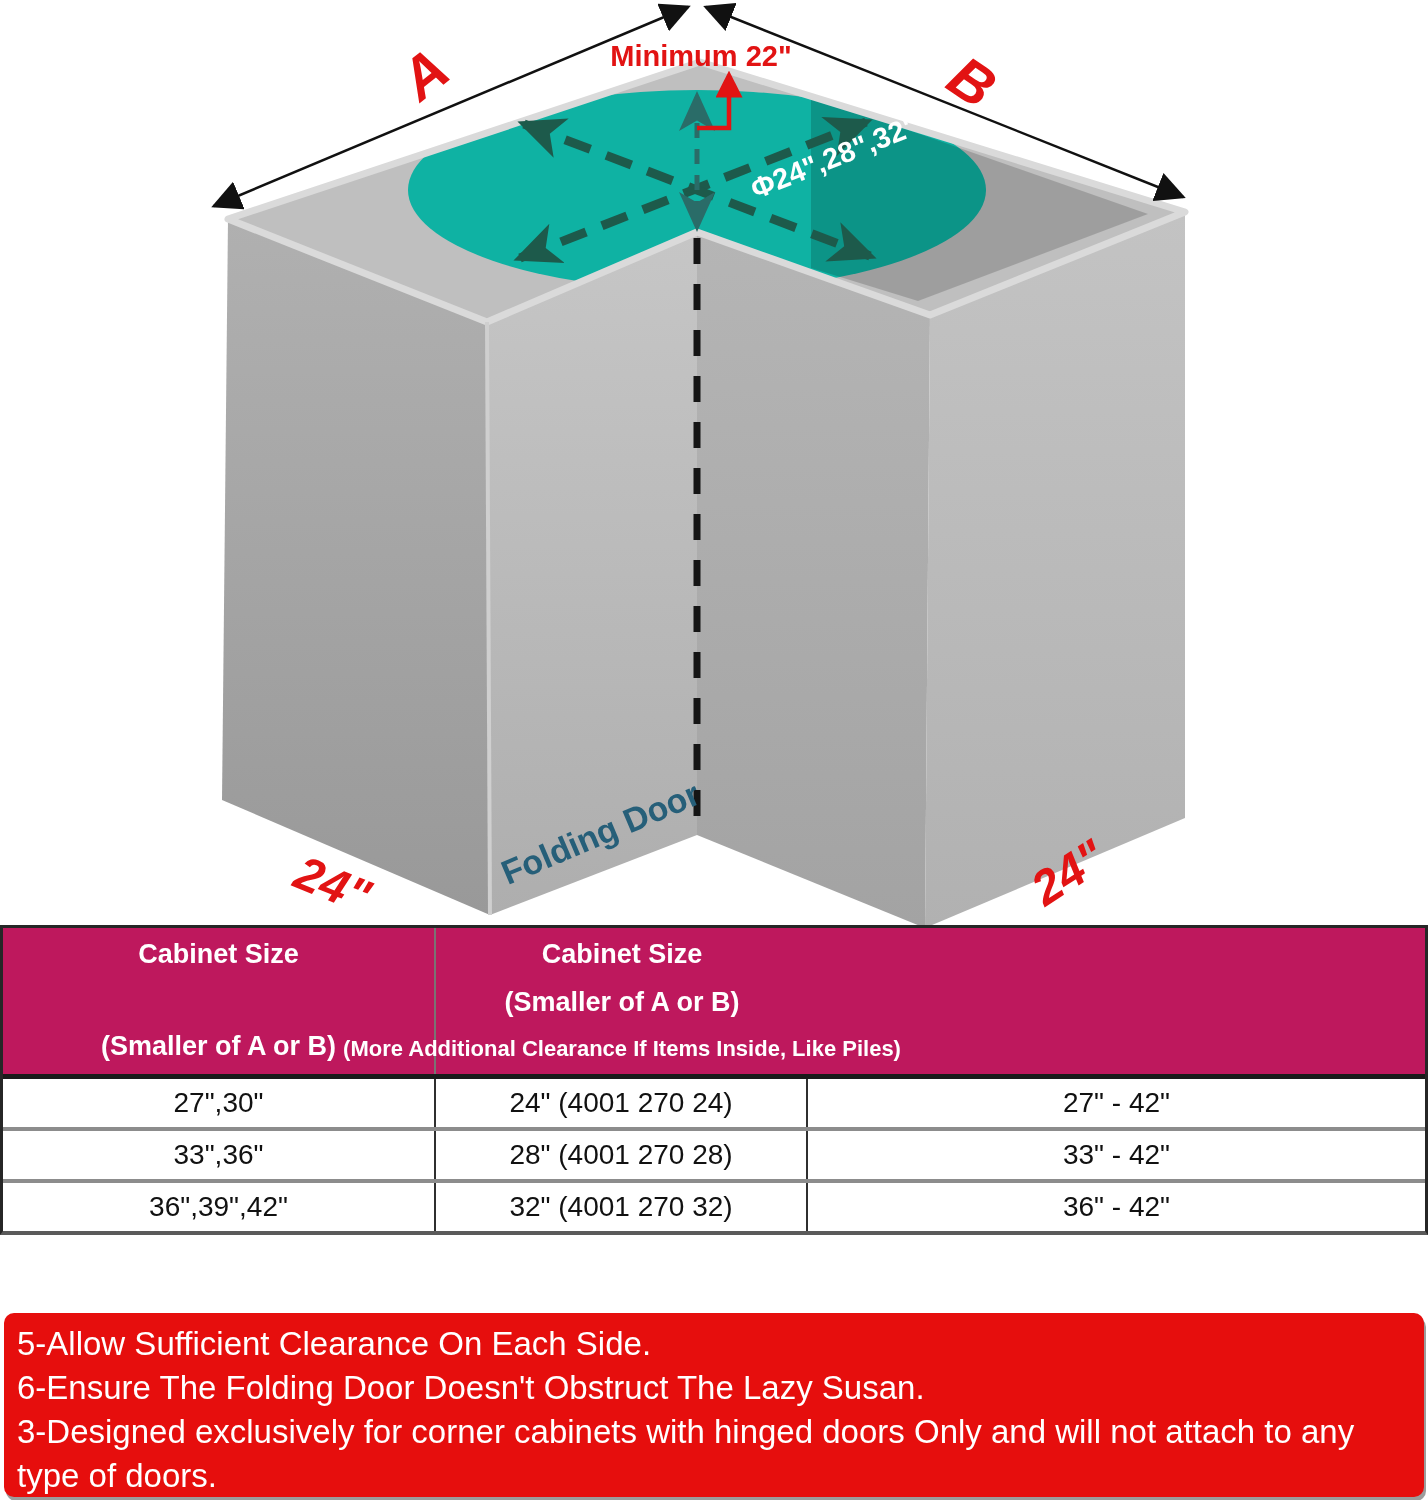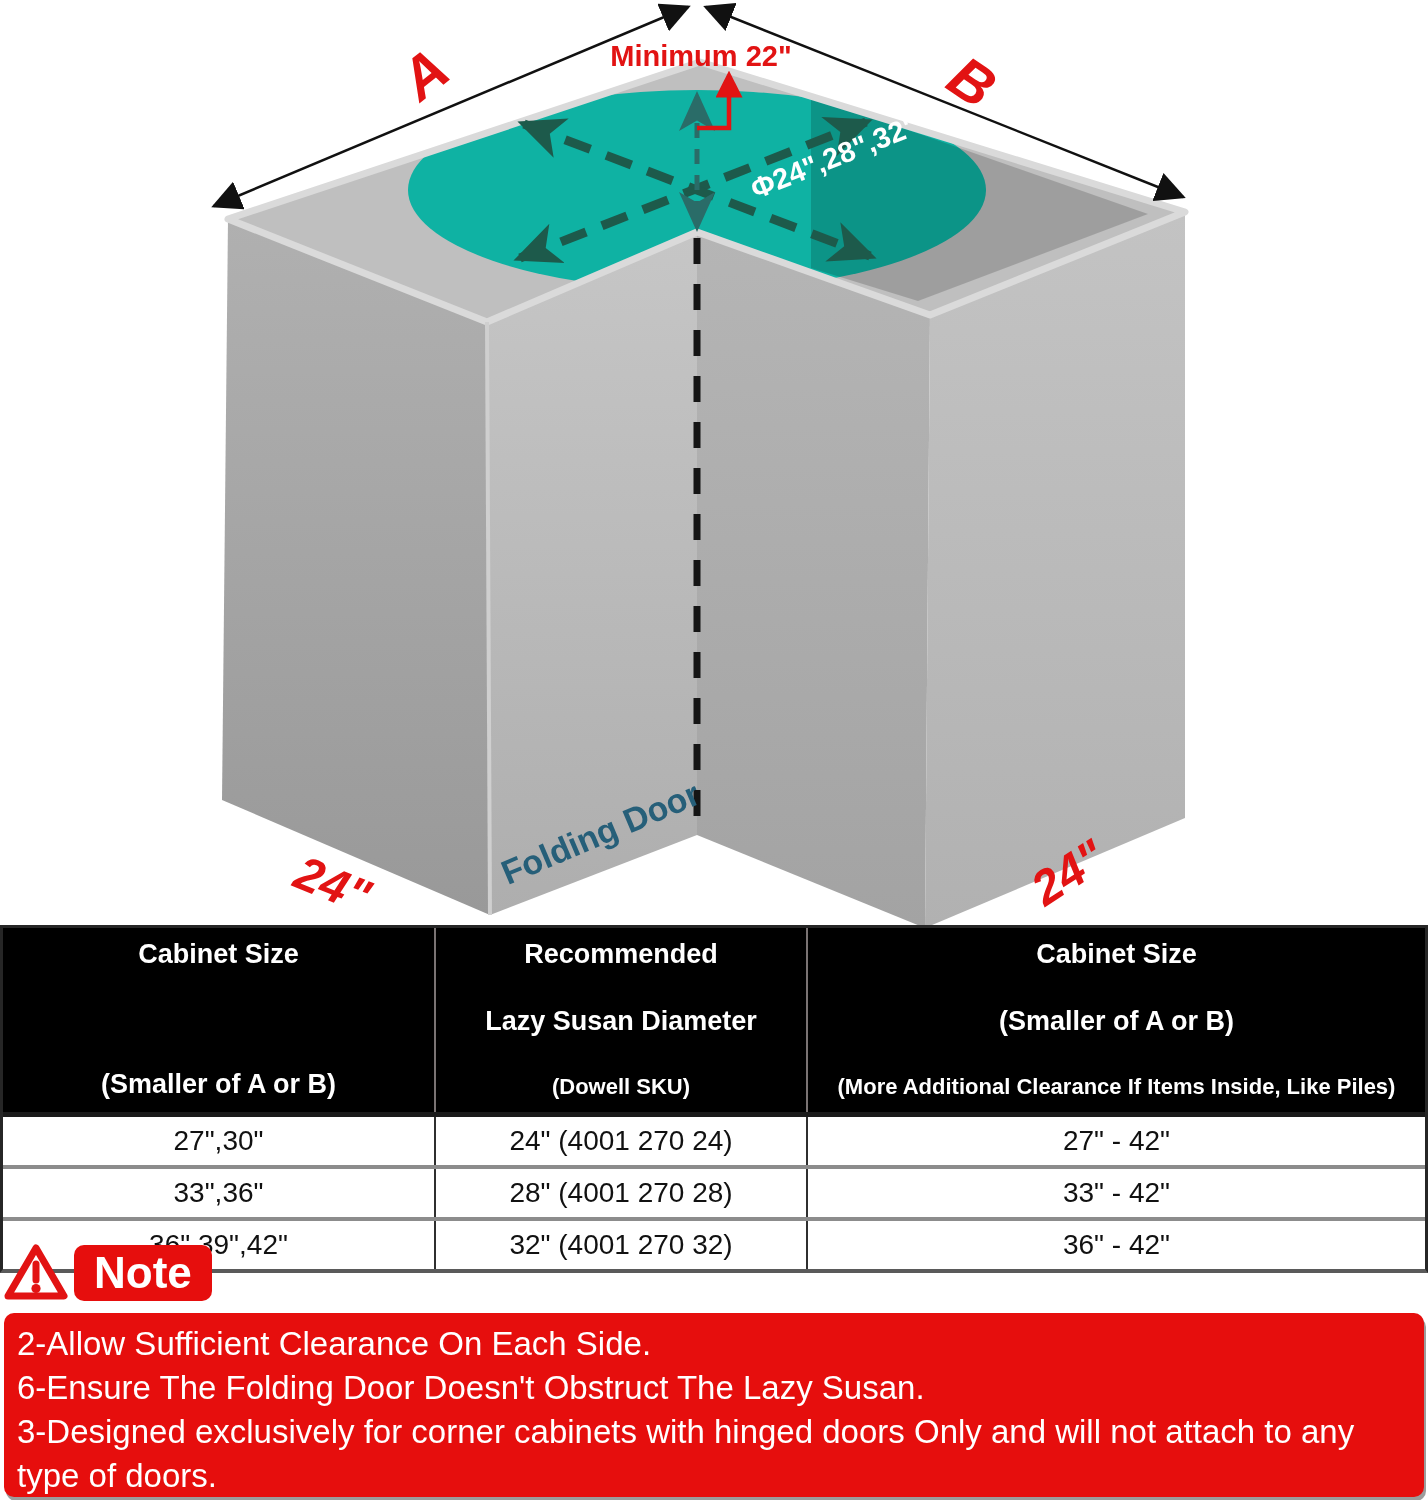--- a/index.html
+++ b/index.html
@@ -4,21 +4,21 @@
 <style>
   html,body{margin:0;padding:0;background:#fff;}
   .page{position:relative;width:1428px;height:1500px;background:#fff;overflow:hidden;
         font-family:"Liberation Sans",sans-serif;}
   svg{display:block;}
   .diagram-wrap{position:absolute;top:0;left:0;width:1428px;height:925px;}
 
   
   .spec-table{position:absolute;top:925px;left:0;width:1428px;box-sizing:border-box;
               border:3px solid #262626;border-bottom:4px solid #5a5a5a;}
-  .thead{display:grid;grid-template-columns:433px 372px 1fr;background:#000000;color:#fff;height:184px;}
+  .thead{display:grid;grid-template-columns:433px 372px 1fr;background:#be185d;color:#fff;height:146px;}
   .th{border-right:2px solid #7a7373;box-sizing:border-box;display:flex;flex-direction:column;
       justify-content:space-between;align-items:center;text-align:center;padding:12px 4px 14px;font-weight:bold;}
   .th:last-child{border-right:none;}
   .th .l{font-size:27px;line-height:1.05;white-space:nowrap;}
   .th .l3{font-size:22px;}
   .tr{display:grid;grid-template-columns:433px 372px 1fr;background:#fff;height:48px;border-top:4px solid #8c8c8c;}
   .tr.first{border-top:5px solid #1a1a1a;}
   .td{border-right:2px solid #2f2f2f;box-sizing:border-box;display:flex;align-items:center;
       justify-content:center;font-size:28px;color:#111;}
   .td:last-child{border-right:none;}
@@ -110,25 +110,20 @@
     </svg>
   </div>
 
   <div class="spec-table">
     <div class="thead">
       <div class="th">
         <div class="l">Cabinet Size</div>
         <div class="l">(Smaller of A or B)</div>
       </div>
       <div class="th">
-        <div class="l">Recommended</div>
-        <div class="l">Lazy Susan Diameter</div>
-        <div class="l l3">(Dowell SKU)</div>
-      </div>
-      <div class="th">
         <div class="l">Cabinet Size</div>
         <div class="l">(Smaller of A or B)</div>
         <div class="l l3">(More Additional Clearance If Items Inside, Like Piles)</div>
       </div>
     </div>
     <div class="tr first">
       <div class="td">27",30"</div>
       <div class="td">24" (4001 270 24)</div>
       <div class="td">27" - 42"</div>
     </div>
@@ -137,30 +132,20 @@
       <div class="td">28" (4001 270 28)</div>
       <div class="td">33" - 42"</div>
     </div>
     <div class="tr">
       <div class="td">36",39",42"</div>
       <div class="td">32" (4001 270 32)</div>
       <div class="td">36" - 42"</div>
     </div>
   </div>
 
-  <div class="note-head">
-    <svg width="66" height="62" viewBox="0 0 66 62">
-      <path d="M33 6 L61 54 L5 54 Z" fill="#ffffff" stroke="#e21313" stroke-width="7" stroke-linejoin="round"></path>
-      <line x1="33" y1="22" x2="33" y2="38" stroke="#e21313" stroke-width="7" stroke-linecap="round"></line>
-      <circle cx="33" cy="46.5" r="4.6" fill="#e21313"></circle>
-    </svg>
-    <div class="note-badge">
-      <span>Note</span>
-    </div>
-  </div>
 
   <div class="note-box">
-    <p>2-Allow Sufficient Clearance On Each Side.</p>
+    <p>5-Allow Sufficient Clearance On Each Side.</p>
     <p>6-Ensure The Folding Door Doesn't Obstruct The Lazy Susan.</p>
     <p>3-Designed exclusively for corner cabinets with hinged doors Only and will not attach to any type of doors.</p>
   </div>
 
 </div>
 
 </body></html>

